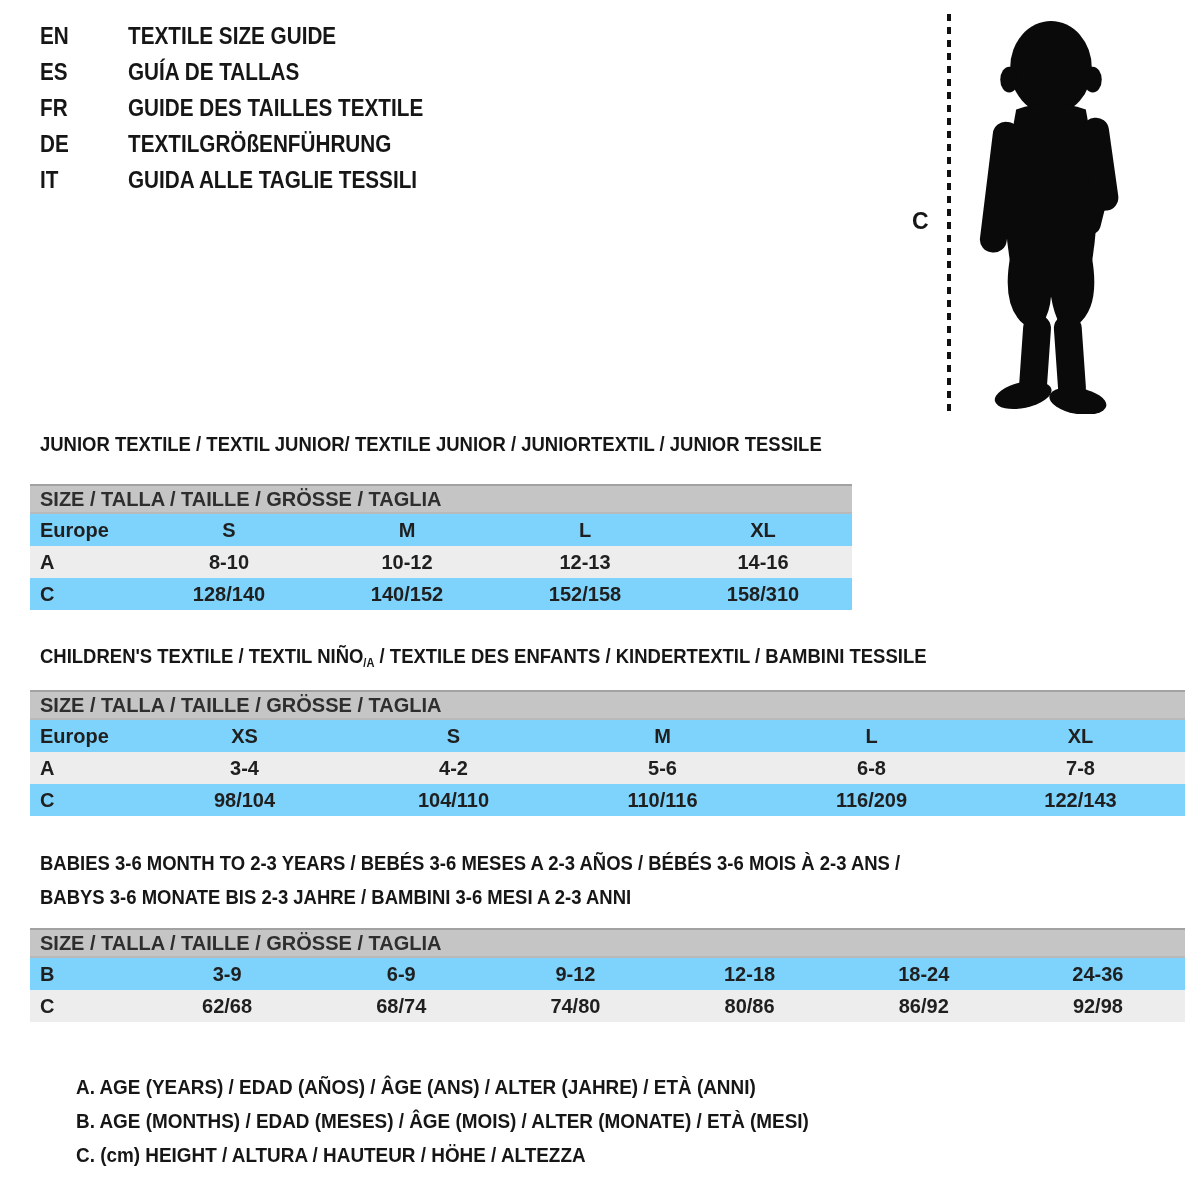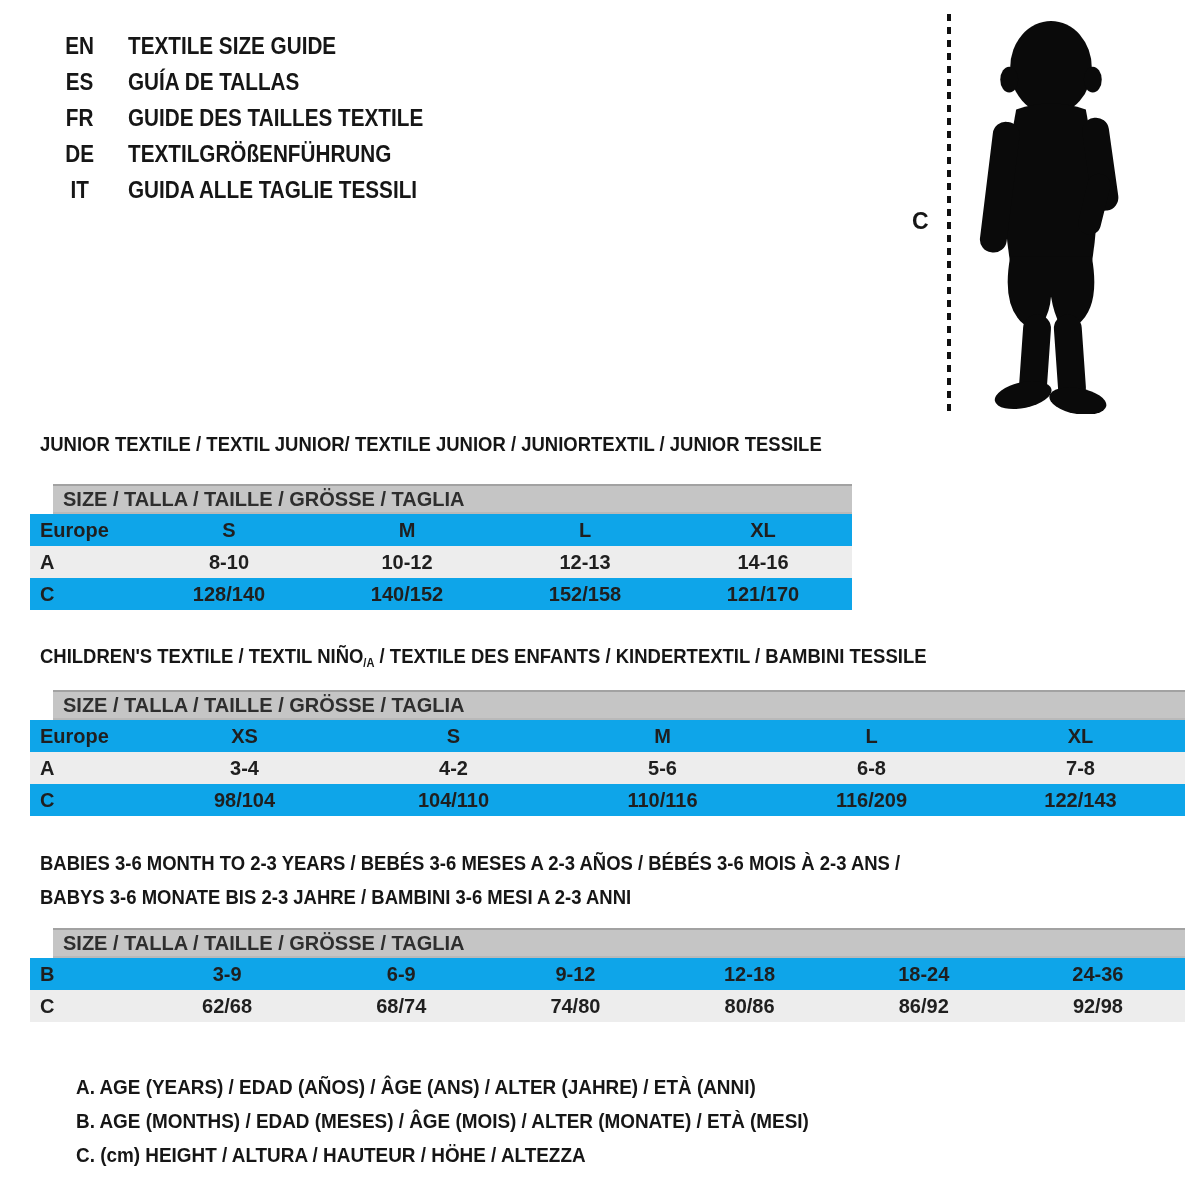--- a/index.html
+++ b/index.html
@@ -7,21 +7,21 @@
   body {
     width: 1200px; height: 1200px;
     position: relative;
     font-family: "Liberation Sans", sans-serif;
     color: #1a1a1a;
     overflow: hidden;
   }
   .abs { position: absolute; }
 
   
-  .lang-list { left: 40px; top: 28px; text-align: center; }
+  .lang-list { left: 40px; top: 18px; }
   .lang-row { display: flex; height: 36px; align-items: center; }
   .lang-code, .lang-title {
     font-weight: bold; font-size: 23px; letter-spacing: 0px;
     transform: scaleX(0.9); transform-origin: 0 50%;
     white-space: nowrap; color: #161616;
   }
   .lang-code { width: 88px; flex: 0 0 88px; }
 
   
   .measure-line {
@@ -52,33 +52,32 @@
   .tbl-babies   { top: 928px; width: 1155px; }
 
   .size-header {
     height: 30px; line-height: 27px;
     background: #c5c5c5;
     border-top: 2px solid #a2a2a2;
     border-bottom: 2px solid #b9b9b9;
     font-weight: bold; font-size: 20px; color: #2e2e2e;
     padding-left: 10px; white-space: nowrap;
     letter-spacing: 0px;
-    margin-left: 23px;
   }
   .trow {
     display: grid; height: 32px; align-items: center;
     font-size: 20px; font-weight: bold; color: #1f1f1f;
   }
   .cols-4 { grid-template-columns: 110px repeat(4, 1fr); }
   .cols-5 { grid-template-columns: 110px repeat(5, 1fr); }
   .cols-6 { grid-template-columns: 110px repeat(6, 1fr); }
   .trow .rlabel { padding-left: 10px; text-align: left; }
   .trow .val { text-align: center; }
   .row-alt { background: #ededed; }
-  .row-plain { background: #0ea5e9; }
+  .row-plain { background: #7dd3fc; }
 
   
   .footnotes { left: 40px; top: 1070px; margin-left: 36px; }
   .footnote {
     font-weight: bold; font-size: 21px; color: #161616;
     line-height: 34px; white-space: nowrap;
     transform: scaleX(0.9); transform-origin: 0 50%;
   }
 </style>
 </head>
@@ -142,21 +141,21 @@
     <span class="val">8-10</span>
     <span class="val">10-12</span>
     <span class="val">12-13</span>
     <span class="val">14-16</span>
   </div>
   <div class="trow cols-4 row-plain">
     <span class="rlabel">C</span>
     <span class="val">128/140</span>
     <span class="val">140/152</span>
     <span class="val">152/158</span>
-    <span class="val">121/170</span>
+    <span class="val">158/310</span>
   </div>
 </div>
 
 <div class="abs section-title title-children"><span>CHILDREN'S TEXTILE / TEXTIL NIÑO</span><span class="sub">/A</span><span> / TEXTILE DES ENFANTS / KINDERTEXTIL / BAMBINI TESSILE</span></div>
 
 <div class="abs size-table tbl-children">
   <div class="size-header">SIZE / TALLA / TAILLE / GRÖSSE / TAGLIA</div>
   <div class="trow cols-5 row-plain">
     <span class="rlabel">Europe</span>
     <span class="val">XS</span>

